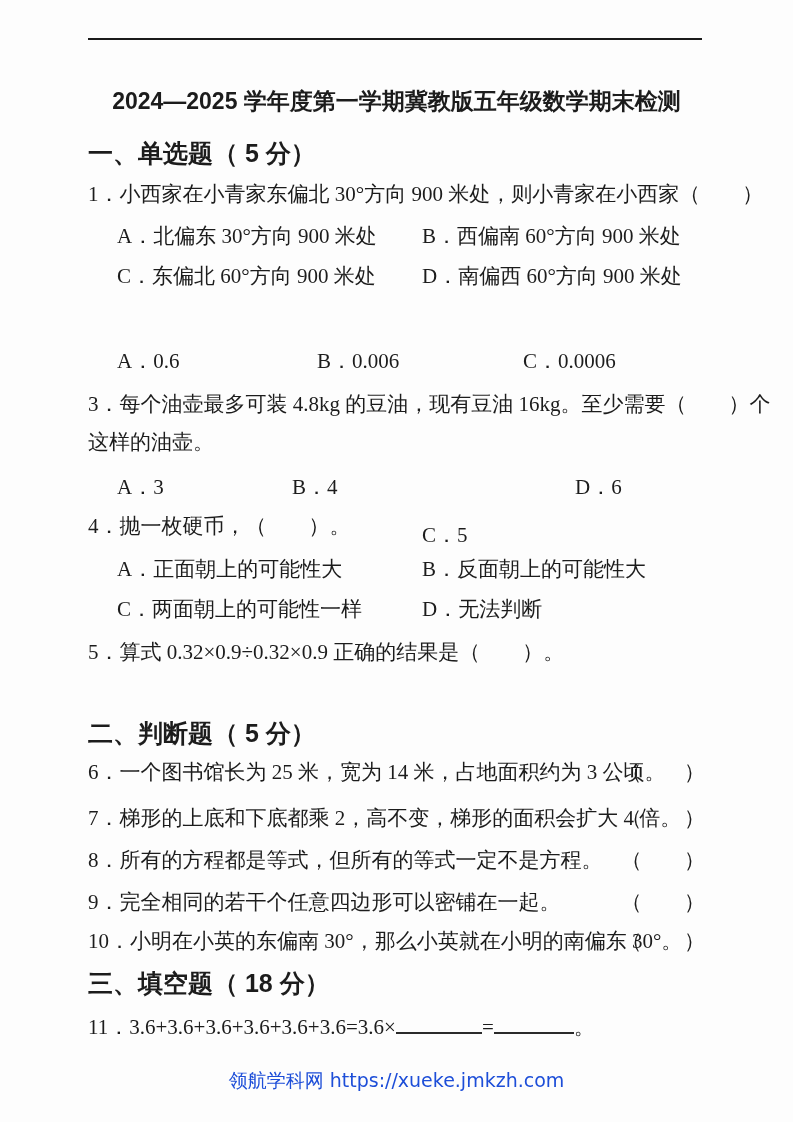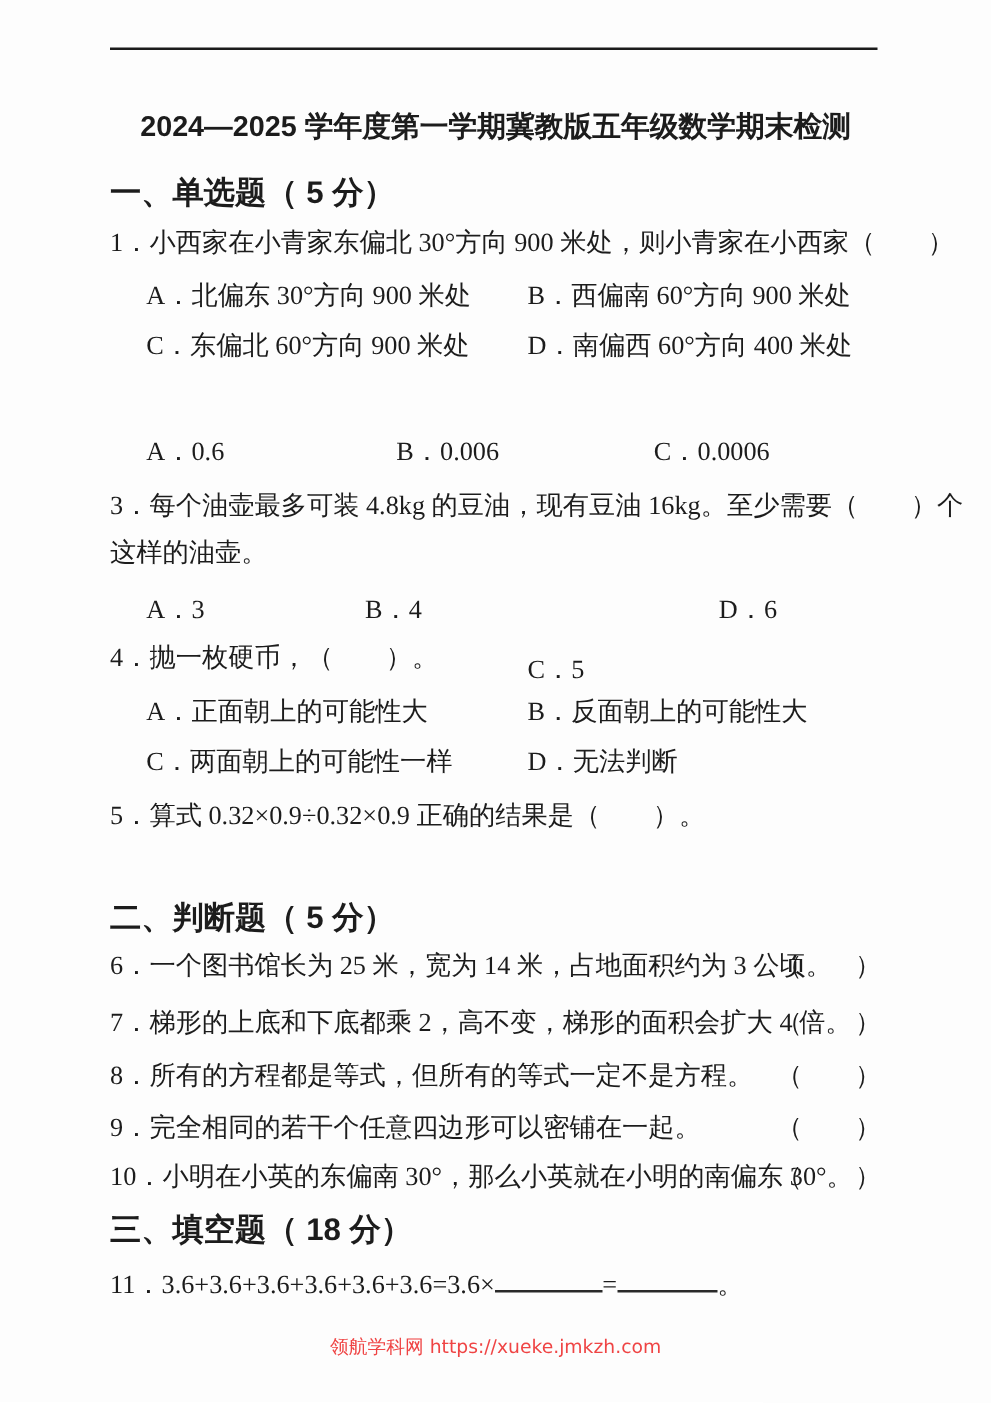--- a/index.html
+++ b/index.html
@@ -30,21 +30,21 @@
   .col-c4{left:334px;margin-top:48px;}
   .col-d4{left:487px;}
   .answer{position:absolute;right:0;top:0;}
   .blank{
     display:inline-block;width:86px;height:21px;
     border-bottom:2px solid #2a2a2a;vertical-align:baseline;
   }
   .blank.short{width:80px;}
   .footer{
     position:absolute;left:0;top:1068px;width:793px;text-align:center;
-    color:#ef4444;font-size:15px;
+    color:#1d4ed8;font-size:19px;
     font-family:"DejaVu Sans","Liberation Sans",sans-serif;
   }
 </style>
 </head>
 <body>
 
 <div class="page">
 
   <div class="rule"></div>
 
@@ -52,21 +52,21 @@
 
   <div class="row sec" style="top:137px">一、单选题（ 5 分）</div>
 
   <div class="row" style="top:180px">1．小西家在小青家东偏北 30°方向 900 米处，则小青家在小西家（　　）</div>
   <div class="row" style="top:222px">
     <span class="opt col-a">A．北偏东 30°方向 900 米处</span>
     <span class="opt col-b2">B．西偏南 60°方向 900 米处</span>
   </div>
   <div class="row" style="top:262px">
     <span class="opt col-a">C．东偏北 60°方向 900 米处</span>
-    <span class="opt col-b2">D．南偏西 60°方向 400 米处</span>
+    <span class="opt col-b2">D．南偏西 60°方向 900 米处</span>
   </div>
 
   <div class="row" style="top:347px">
     <span class="opt col-a">A．0.6</span>
     <span class="opt col-b3">B．0.006</span>
     <span class="opt col-c3">C．0.0006</span>
   </div>
 
   <div class="row" style="top:390px">3．每个油壶最多可装 4.8kg 的豆油，现有豆油 16kg。至少需要（　　）个</div>
   <div class="row" style="top:428px">这样的油壶。</div>

